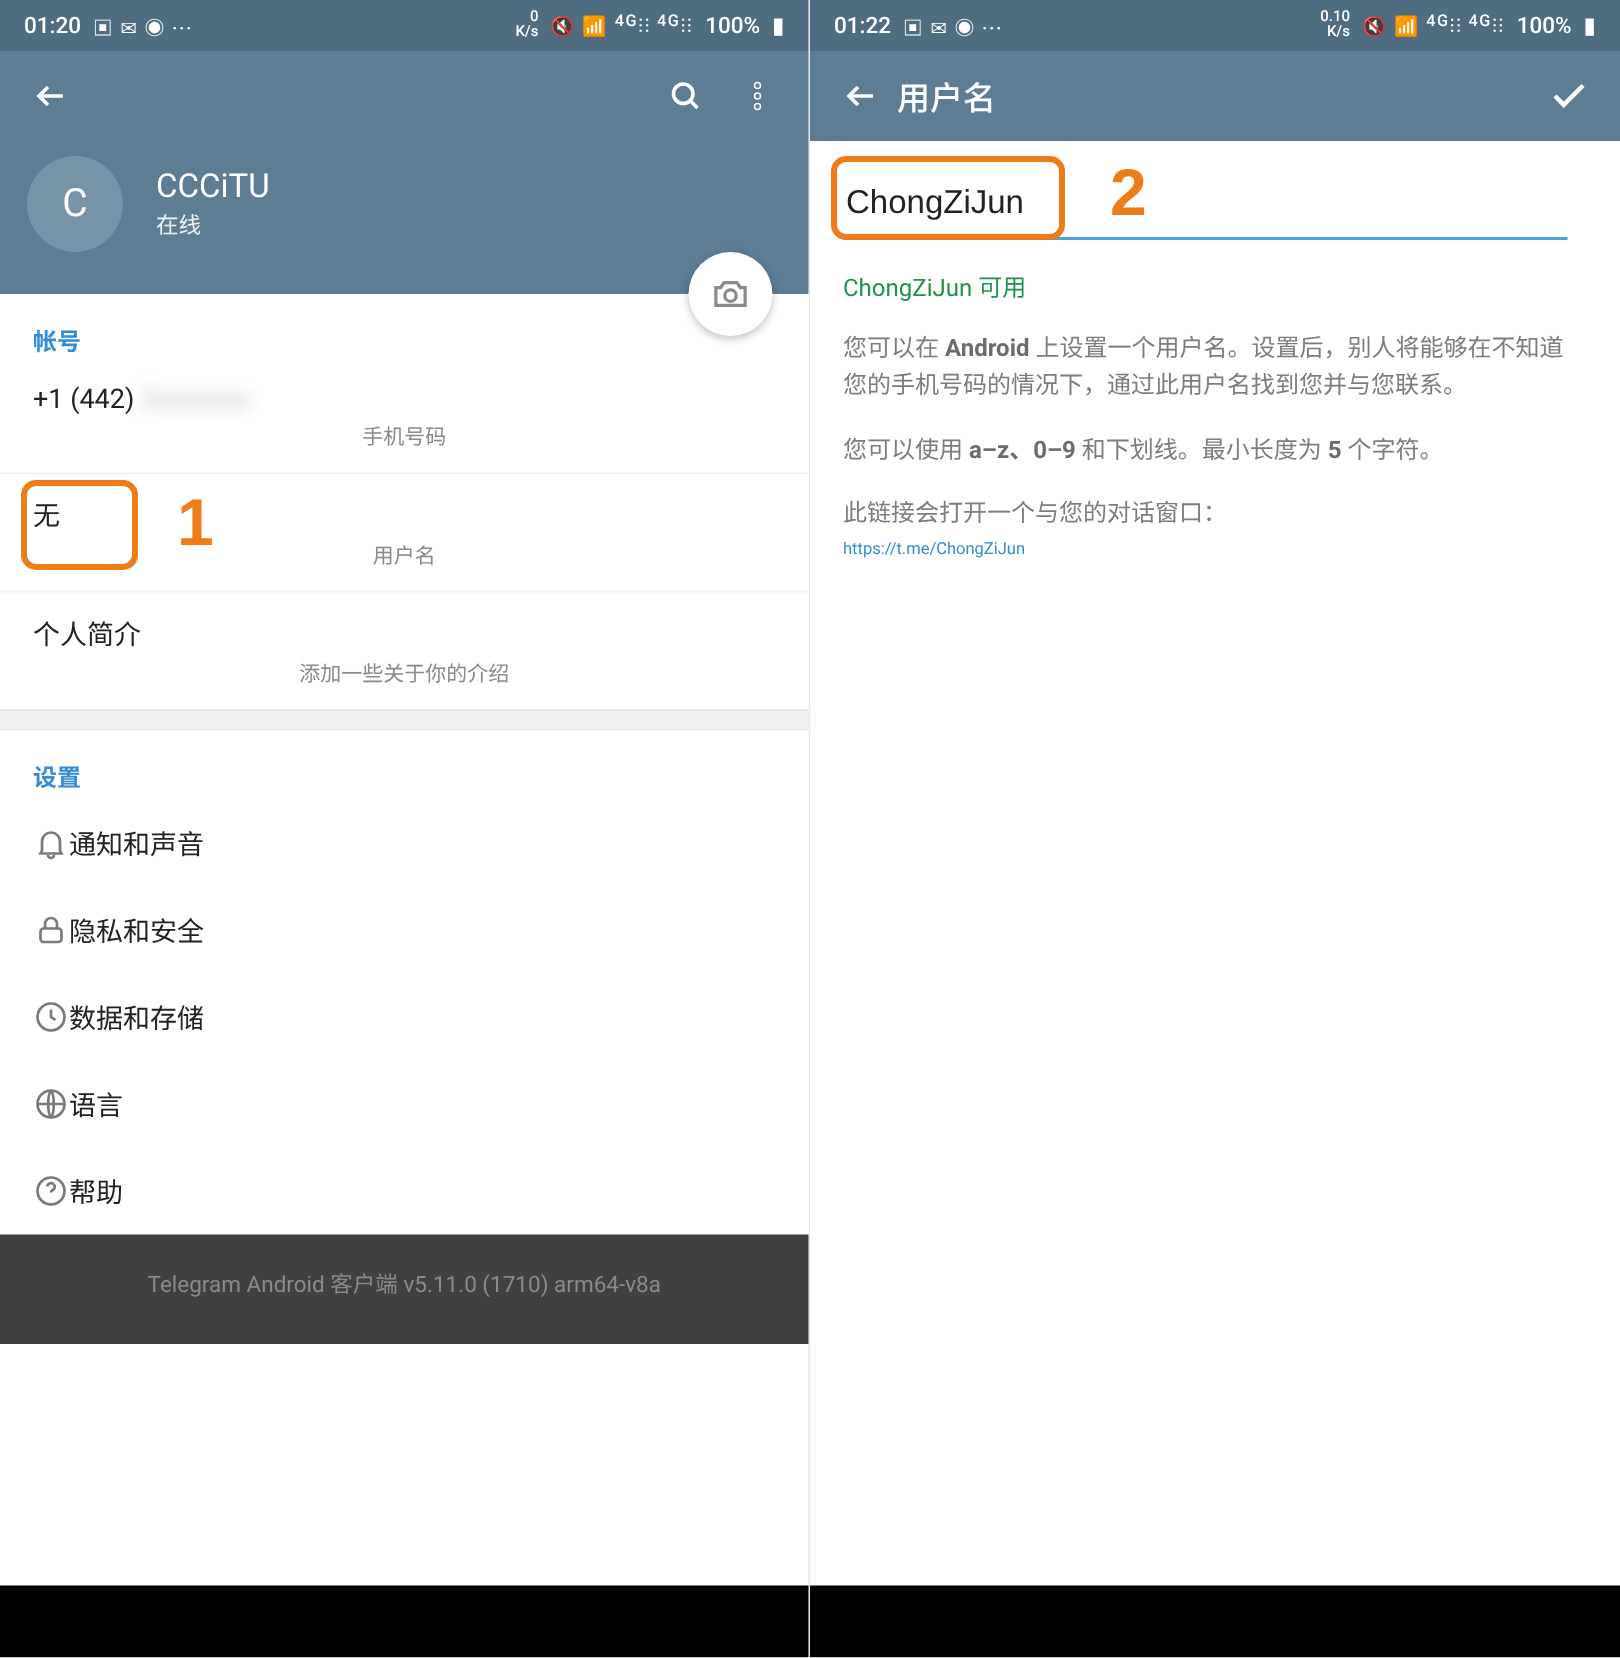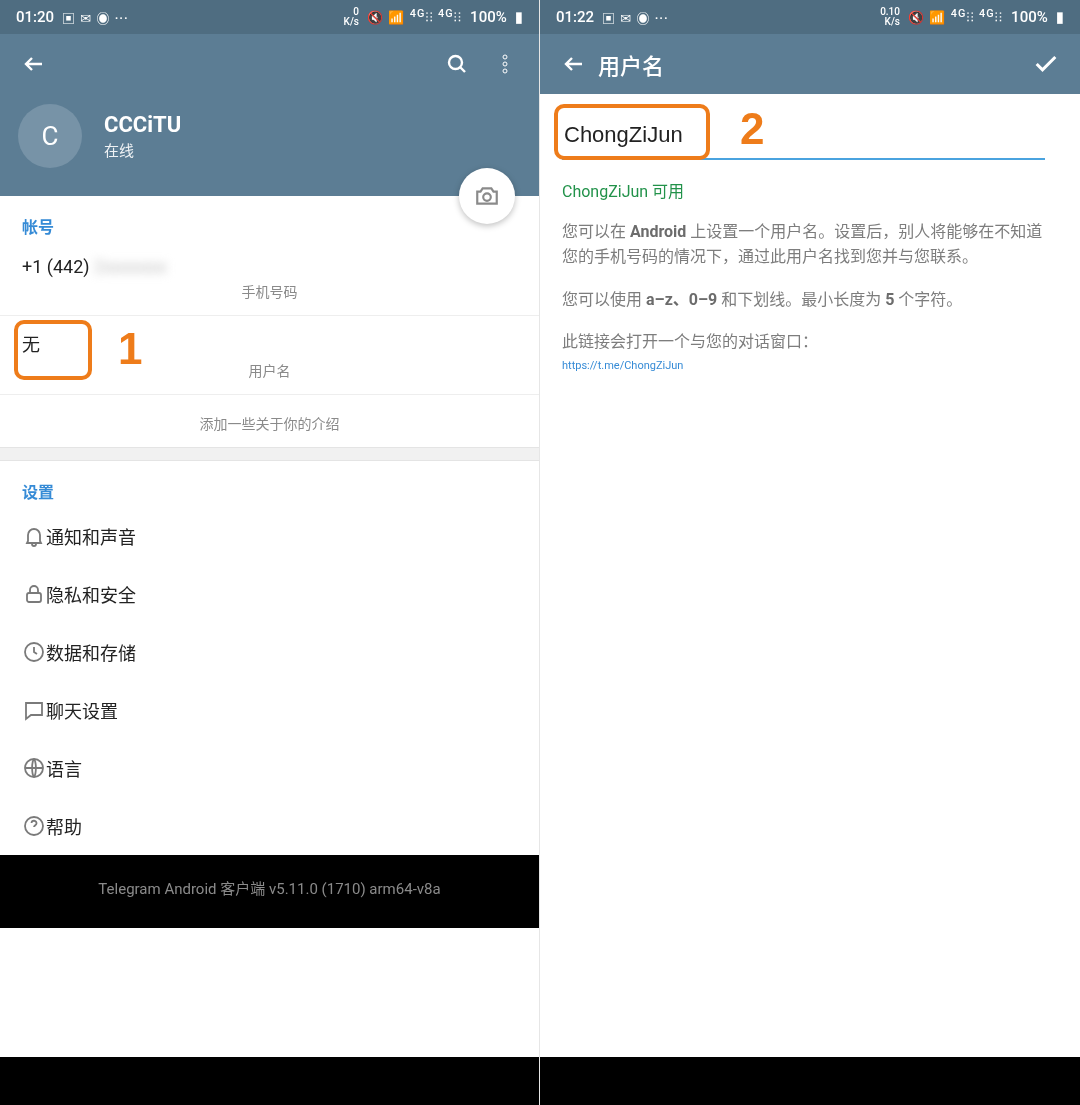--- a/index.html
+++ b/index.html
@@ -19,38 +19,38 @@
   .appbar { height:60px; background:#5c7d94; display:flex; align-items:center; padding:0 10px; color:#fff; }
   .appbar .ab-icon { width:48px; height:48px; display:flex; align-items:center; justify-content:center; }
   .appbar .ab-title { font-size:22px; font-weight:500; flex:1; }
   .appbar .ab-right { margin-left:auto; display:flex; }
   .appbar svg { stroke:#fff; fill:none; }
 
   
   .profile-header { background:#5c7d94; color:#fff; padding:10px 18px 28px 18px; position:relative; }
   .profile-row { display:flex; align-items:center; gap:22px; }
   .avatar { width:64px; height:64px; border-radius:50%; background:#7793a7; display:flex; align-items:center; justify-content:center; font-size:26px; }
-  .profile-name { font-size:22px; font-weight:700;text-align:right; }
+  .profile-name { font-size:22px; font-weight:400;text-align:right; }
   .profile-status { font-size:15px; opacity:.9; margin-top:2px; }
   .camera-fab { position:absolute; right:24px; bottom:-28px; width:56px; height:56px; border-radius:50%; background:#fff; box-shadow:0 2px 6px rgba(0,0,0,.25); display:flex; align-items:center; justify-content:center; }
   .camera-fab svg { stroke:#8a8a8a; fill:none; }
 
   
   .section-gap { height:14px; background:#f1f1f1; border-top:1px solid #e4e4e4; border-bottom:1px solid #e4e4e4; }
   .section { background:#fff; }
   .section-title { color:#368bd6; font-size:16px; font-weight:600; padding:18px 22px 4px; }
   .list-item { padding:14px 22px; border-bottom:1px solid #eee; position:relative; }
   .list-item:last-child { border-bottom:none; }
   .li-primary { font-size:18px; color:#222; }
   .li-secondary { font-size:14px; color:#8a8a8a; margin-top:4px;text-align:center; }
   .li-row { display:flex; align-items:center; padding:16px 22px; }
   .li-row svg { stroke:#7a7a7a; fill:none; }
   .li-label { font-size:18px; color:#222; }
 
-  .footer-text { text-align:center; color:#8a8a8a; font-size:15px; padding:22px 10px 30px; background:#000000; }
+  .footer-text { text-align:center; color:#8a8a8a; font-size:15px; padding:22px 10px 30px; background:#404040; }
 
   .navbar { height:48px; background:#000; margin-top:auto; }
 
   
   .callout-box { position:absolute; border:4px solid #ee7c1a; border-radius:10px; pointer-events:none; }
   .callout-num { position:absolute; color:#ee7c1a; font-size:44px; font-weight:800; font-family:Arial, sans-serif; pointer-events:none; }
 
   
   .r-content { padding:22px 35px 0 22px; position:relative; }
   .username-input-wrap { position:relative; }
@@ -133,20 +133,21 @@
       </div>
 
       <div class="list-item" style="position:relative;">
         <div class="li-primary">无</div>
         <div class="li-secondary">用户名</div>
         <div class="callout-box" style="left:14px; top:4px; width:78px; height:60px;"></div>
         <div class="callout-num" style="left:118px; top:8px;">1</div>
       </div>
 
       <div class="list-item" style="border-bottom:none;">
+        <div class="li-primary">个人简介</div>
         <div class="li-secondary">添加一些关于你的介绍</div>
       </div>
     </div>
 
     <div class="section-gap"></div>
 
     <div class="section">
       <div class="section-title">设置</div>
 
       <div class="li-row">
@@ -161,26 +162,20 @@
             <path d="M8 11V8a4 4 0 018 0v3"></path>
           </svg>
         <span class="li-label">隐私和安全</span>
       </div>
       <div class="li-row">
         <svg width="24" height="24" viewBox="0 0 24 24" stroke-width="1.8">
             <circle cx="12" cy="12" r="9"></circle>
             <path d="M12 7v5l3 2"></path>
           </svg>
         <span class="li-label">数据和存储</span>
-      </div>
-      <div class="li-row">
-        <svg width="24" height="24" viewBox="0 0 24 24" stroke-width="1.8">
-            <path d="M4 5h16v12H9l-5 4V5z"></path>
-          </svg>
-        <span class="li-label">聊天设置</span>
       </div>
       <div class="li-row">
         <svg width="24" height="24" viewBox="0 0 24 24" stroke-width="1.8">
             <circle cx="12" cy="12" r="9"></circle>
             <path d="M3 12h18M12 3c2.5 3 2.5 15 0 18M12 3c-2.5 3-2.5 15 0 18"></path>
           </svg>
         <span class="li-label">语言</span>
       </div>
       <div class="li-row">
         <svg width="24" height="24" viewBox="0 0 24 24" stroke-width="1.8">

